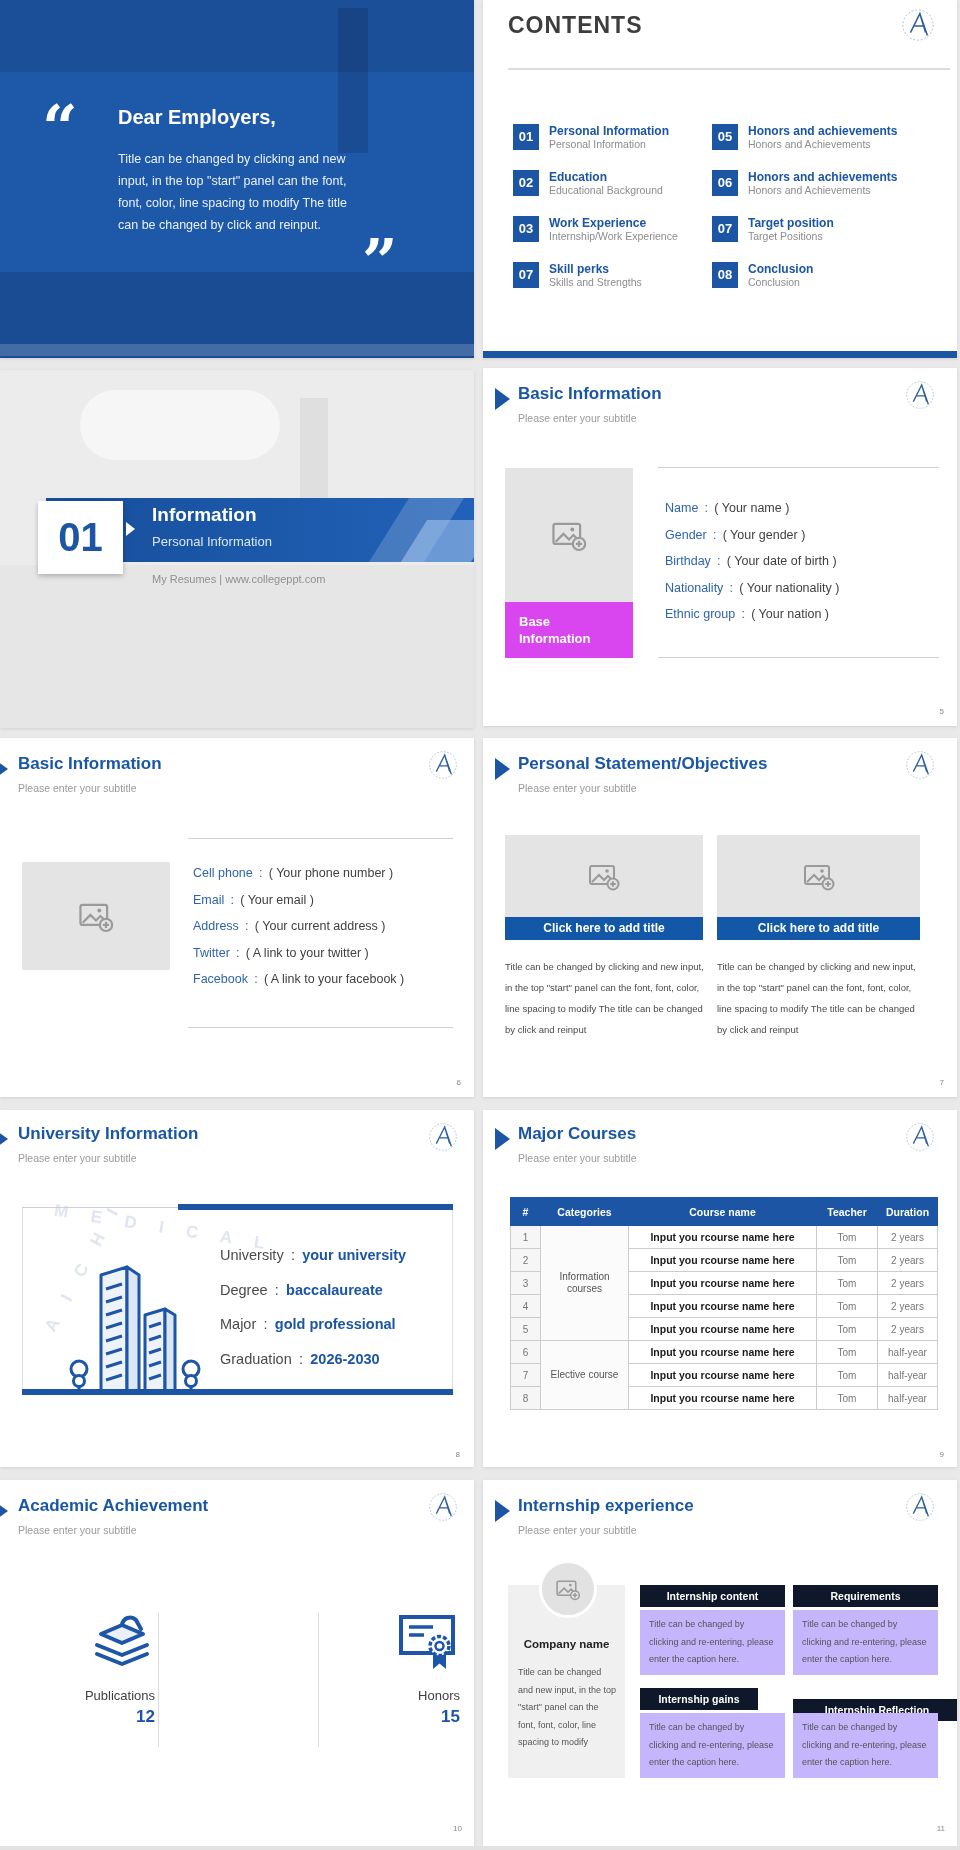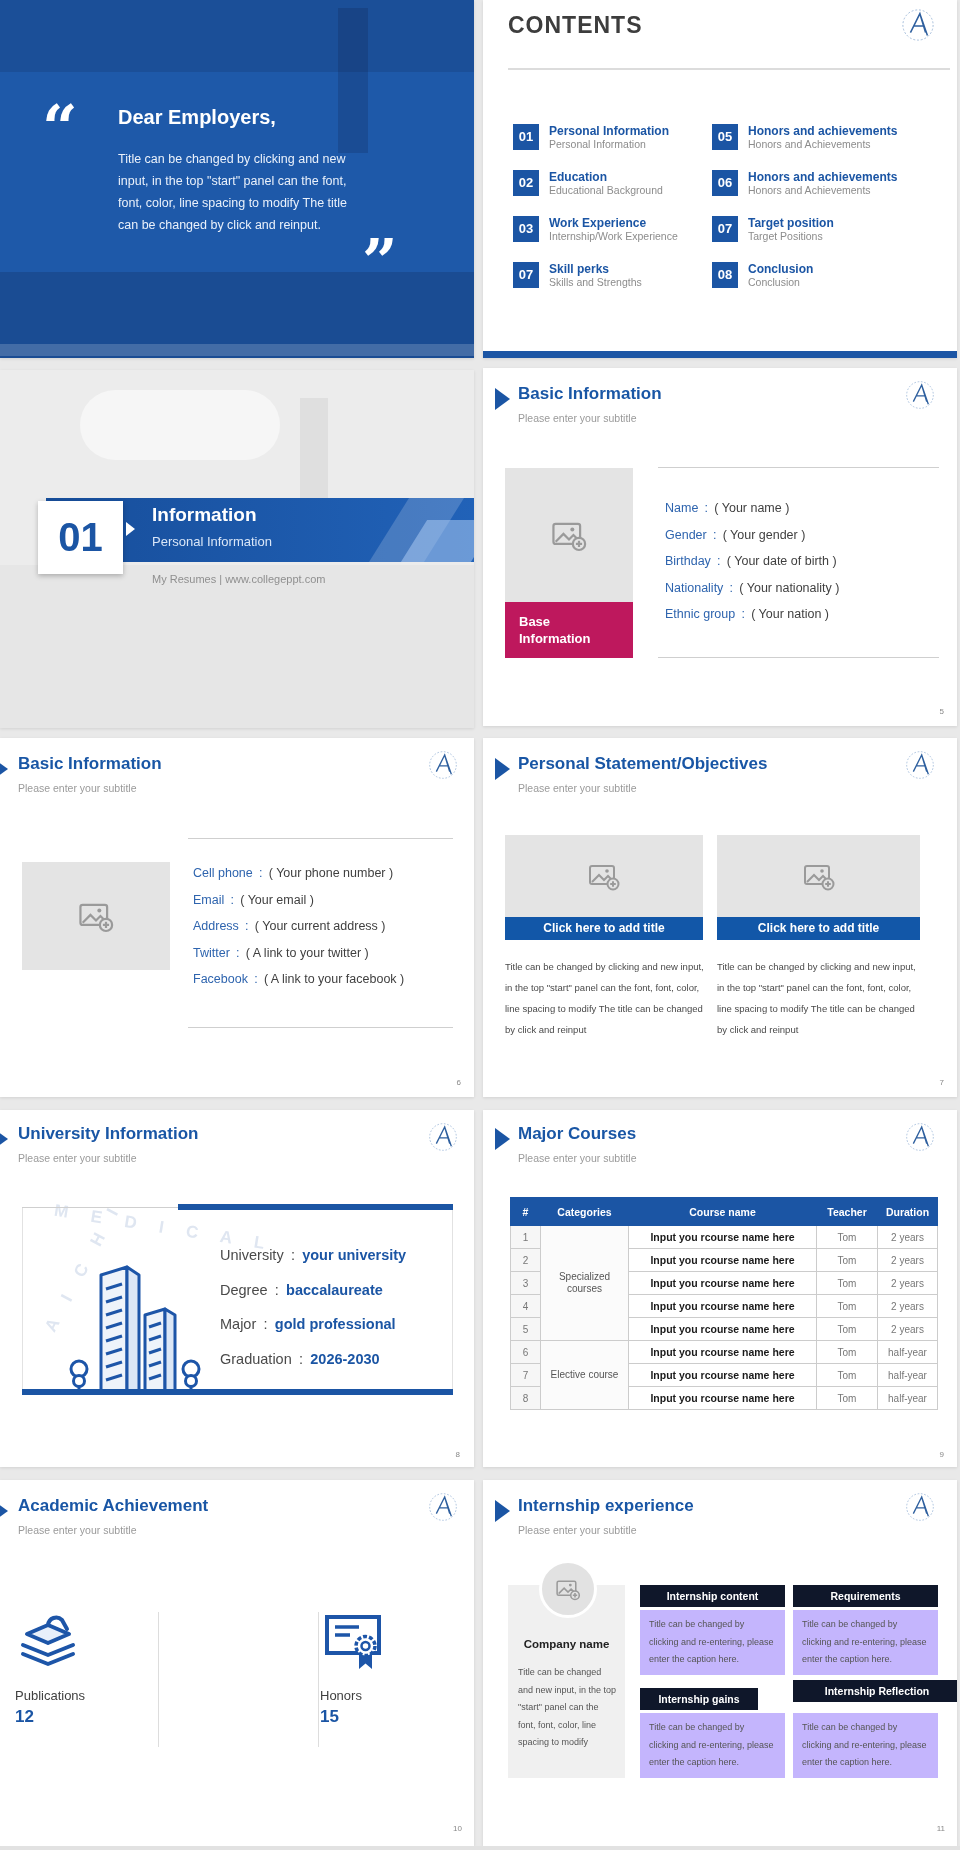--- a/index.html
+++ b/index.html
@@ -7,41 +7,41 @@
   .slide{position:absolute;background:#fff;overflow:hidden;box-shadow:0 1px 3px rgba(0,0,0,.10);}
   
   .tri{position:absolute;width:0;height:0;border-left:15px solid #1b55a4;border-top:11px solid transparent;border-bottom:11px solid transparent;}
   .hdr-title{position:absolute;font-size:17px;font-weight:bold;color:#1956a5;white-space:nowrap;}
   .hdr-sub{position:absolute;font-size:10.5px;color:#9a9a9a;white-space:nowrap;}
   .logo{position:absolute;width:34px;height:34px;}
   .pagenum{position:absolute;font-size:8px;color:#888;}
   .hairline{position:absolute;height:1px;background:#cfcfcf;}
   
   .imgbox{position:absolute;background:#e4e4e4;display:flex;align-items:center;justify-content:center;}
-  .bluebox{position:absolute;background:#be185d;color:#fff;font-weight:bold;font-size:13px;line-height:17px;display:flex;align-items:center;}
+  .bluebox{position:absolute;background:#d946ef;color:#fff;font-weight:bold;font-size:13px;line-height:17px;display:flex;align-items:center;}
   .bluebox span{padding-left:14px;display:block;width:80px;}
   
   .ilist{position:absolute;}
   .ilist .row{height:26.5px;font-size:12.5px;white-space:nowrap;}
   .ilist .lab{color:#2e64ae;}
   .ilist .val{color:#3f3f3f;}
   
   .citem{position:absolute;width:200px;}
   .citem .nbox{position:absolute;left:0;top:0;width:26px;height:26px;background:#1b55a4;color:#fff;font-size:13px;font-weight:bold;text-align:center;line-height:26px;}
   .citem .ct{position:absolute;left:36px;top:0;font-size:12px;font-weight:bold;color:#1b55a4;white-space:nowrap;}
   .citem .cs{position:absolute;left:36px;top:14px;font-size:10.5px;color:#8c8c8c;white-space:nowrap;}
   
   table.courses{position:absolute;left:27px;top:87px;border-collapse:collapse;table-layout:fixed;width:427px;}
   table.courses th{background:#1b55a4;color:#fff;font-size:10.5px;font-weight:bold;height:25px;border:1px solid #1b55a4;}
   table.courses td{border:1px solid #ccc;font-size:10px;color:#777;text-align:center;height:22px;padding:0;}
   table.courses td.num{background:#f6f6f6;}
   table.courses td.cat{background:#fbfbfb;color:#555;font-size:10px;line-height:12px;}
   table.courses td.course{font-size:10.5px;font-weight:bold;color:#1a1a1a;}
   
-  .stat{position:absolute;width:140px;text-align:left;}
+  .stat{position:absolute;width:140px;text-align:right;}
   .stat .slabel{font-size:13px;color:#3f3f3f;margin-top:10px;}
   .stat .sval{font-size:17px;font-weight:bold;color:#1b55a4;margin-top:4px;}
   .vdiv{position:absolute;width:1px;background:#ddd;}
   
   .caphead{position:absolute;height:22px;background:#0f172a;color:#fff;font-size:10.5px;font-weight:bold;text-align:center;line-height:22px;}
   .capbody{position:absolute;background:#c4b5fd;font-size:9px;color:#555;line-height:17.5px;padding:6px 9px;box-sizing:border-box;}
   
   .q{position:absolute;color:#fff;font-family:"DejaVu Serif",serif;font-weight:bold;font-size:62px;line-height:40px;}
 </style>
 </head>
@@ -311,21 +311,21 @@
         <th>#</th>
         <th>Categories</th>
         <th>Course name</th>
         <th>Teacher</th>
         <th>Duration</th>
       </tr>
         </thead>
       <tbody>
         <tr>
             <td class="num">1</td>
-            <td class="cat" rowspan="5">Specialized courses</td>
+            <td class="cat" rowspan="5">Information courses</td>
             <td class="course">Input you rcourse name here</td>
             <td>Tom</td>
             <td>2 years</td>
           </tr>
         <tr>
             <td class="num">2</td>
             <td class="course">Input you rcourse name here</td>
             <td>Tom</td>
             <td>2 years</td>
           </tr>
@@ -432,19 +432,19 @@
     </div>
     <div style="position:absolute;left:25px;top:158px;width:117px;text-align:center;font-size:11.5px;font-weight:bold;color:#222;">Company name</div>
     <div style="position:absolute;left:35px;top:184px;width:99px;font-size:9px;line-height:17.5px;color:#555;">Title can be changed and new input, in the top "start" panel can the font, font, color, line spacing to modify</div>
 
     <div class="caphead" style="left:157px;top:105px;width:145px;">Internship content</div>
     <div class="capbody" style="left:157px;top:130px;width:145px;height:65px;">Title can be changed by clicking and re-entering, please enter the caption here.</div>
     <div class="caphead" style="left:310px;top:105px;width:145px;">Requirements</div>
     <div class="capbody" style="left:310px;top:130px;width:145px;height:65px;">Title can be changed by clicking and re-entering, please enter the caption here.</div>
     <div class="caphead" style="left:157px;top:208px;width:118px;">Internship gains</div>
     <div class="capbody" style="left:157px;top:233px;width:145px;height:65px;">Title can be changed by clicking and re-entering, please enter the caption here.</div>
-    <div class="caphead" style="left:310px;top:200px;width:168px;">Internship Reflection</div>
+    <div class="caphead" style="left:310px;top:219px;width:168px;">Internship Reflection</div>
     <div class="capbody" style="left:310px;top:233px;width:145px;height:65px;">Title can be changed by clicking and re-entering, please enter the caption here.</div>
     <div class="pagenum" style="right:12px;bottom:13px;">11</div>
   </div>
 
   <div style="position:absolute;left:0;top:1846px;width:960px;height:4px;background:#e2e2e2;"></div>
 </div>
 
 </body></html>

